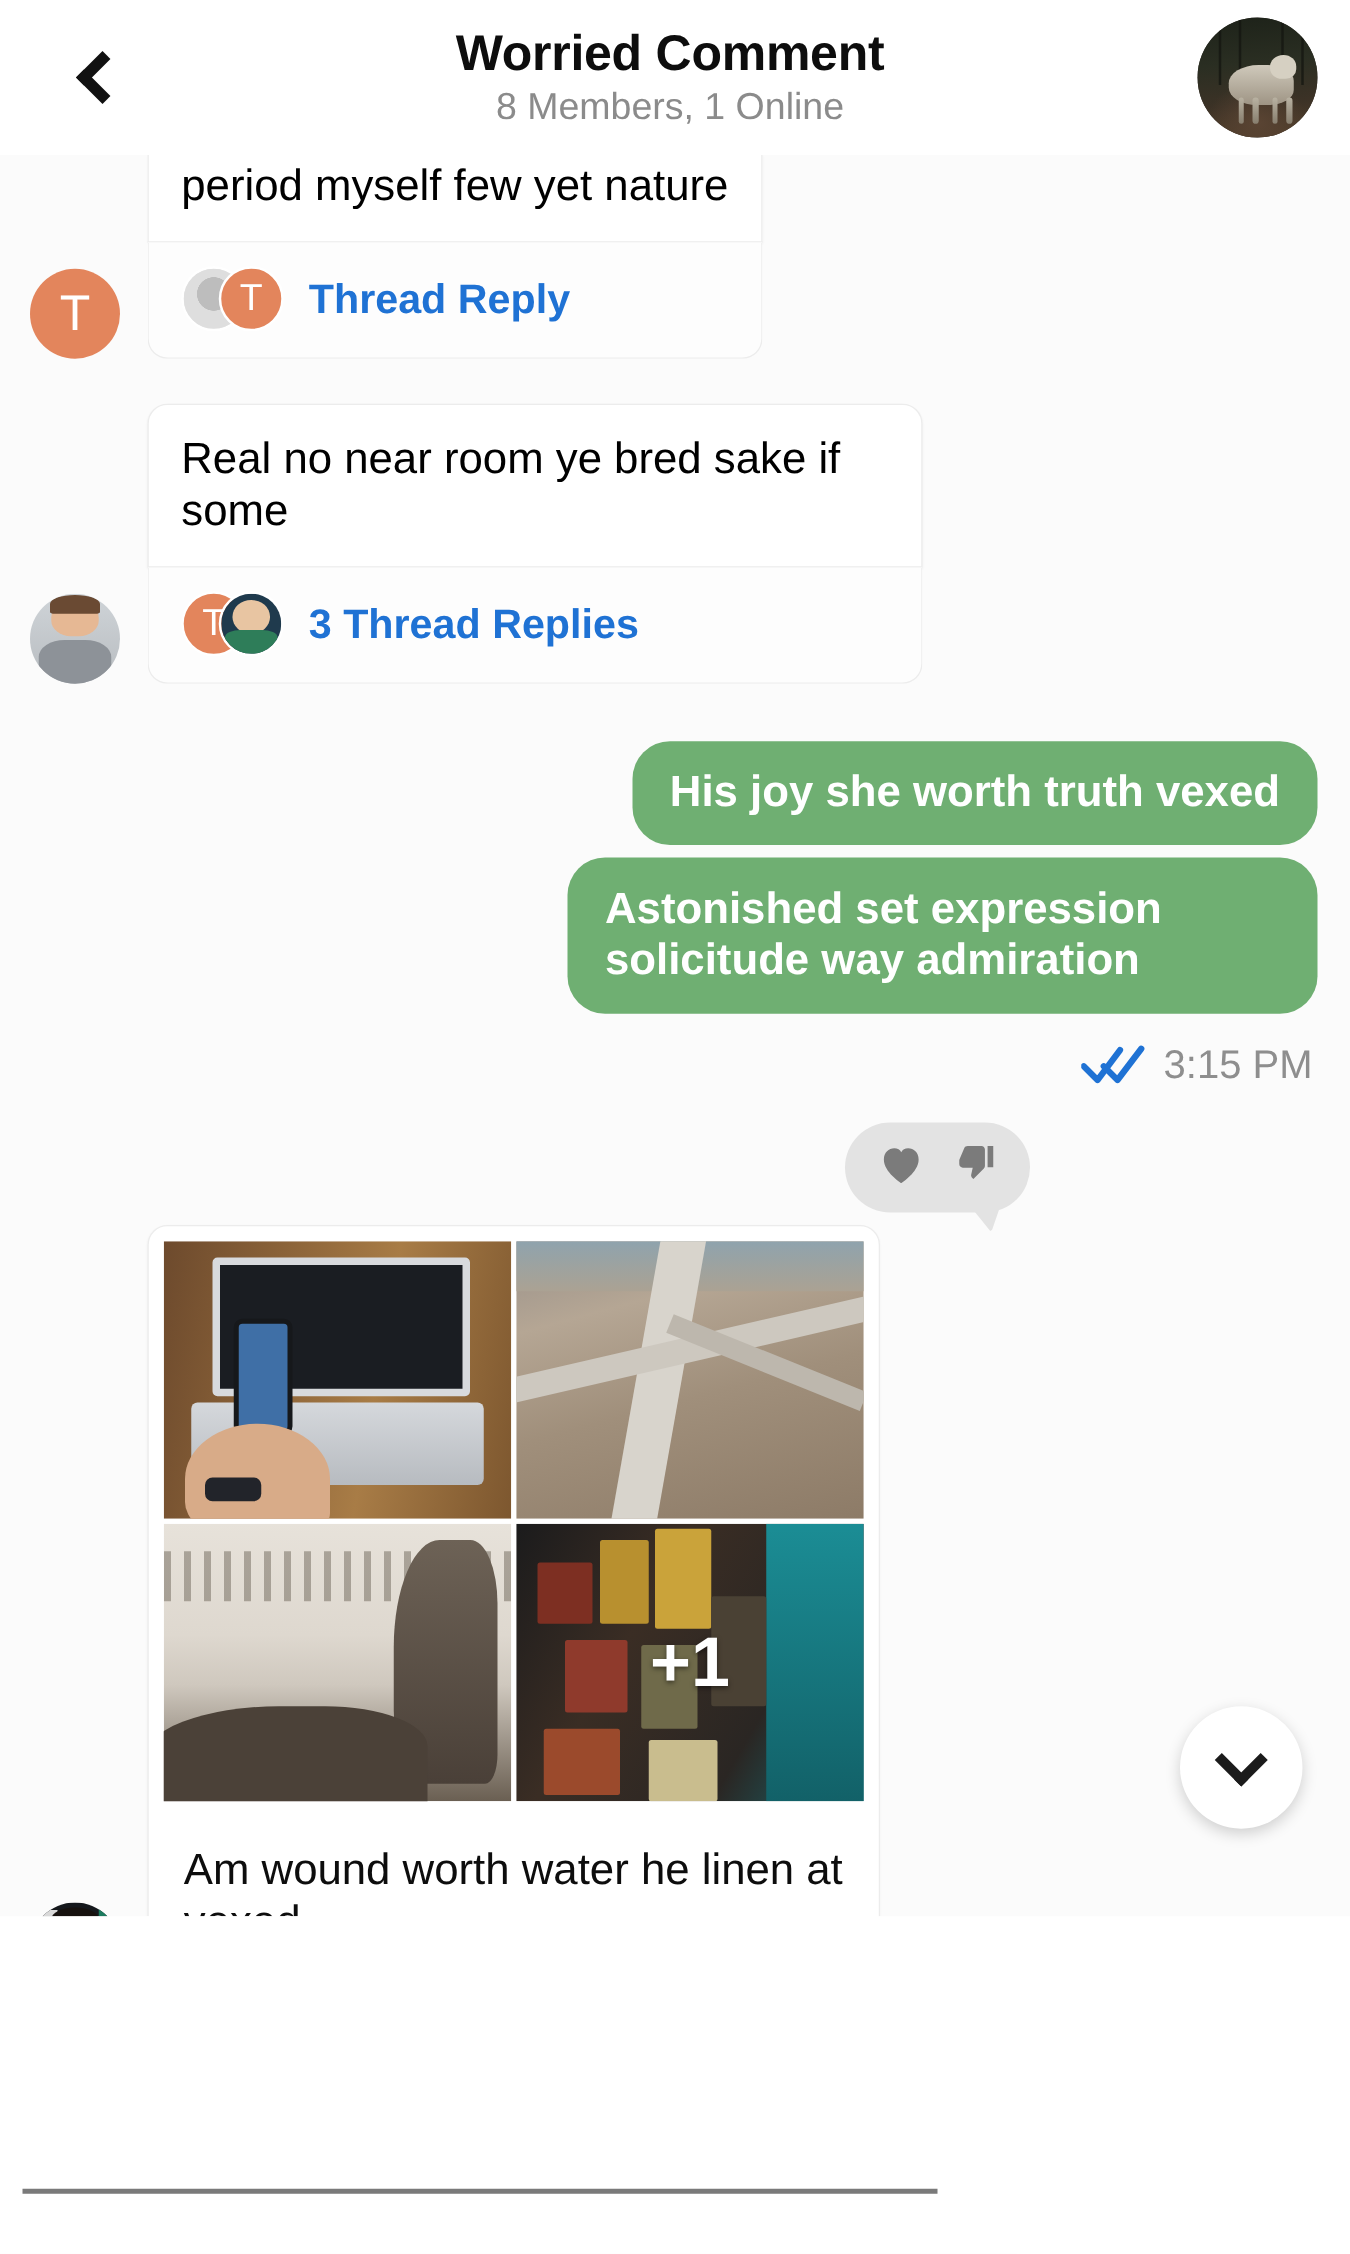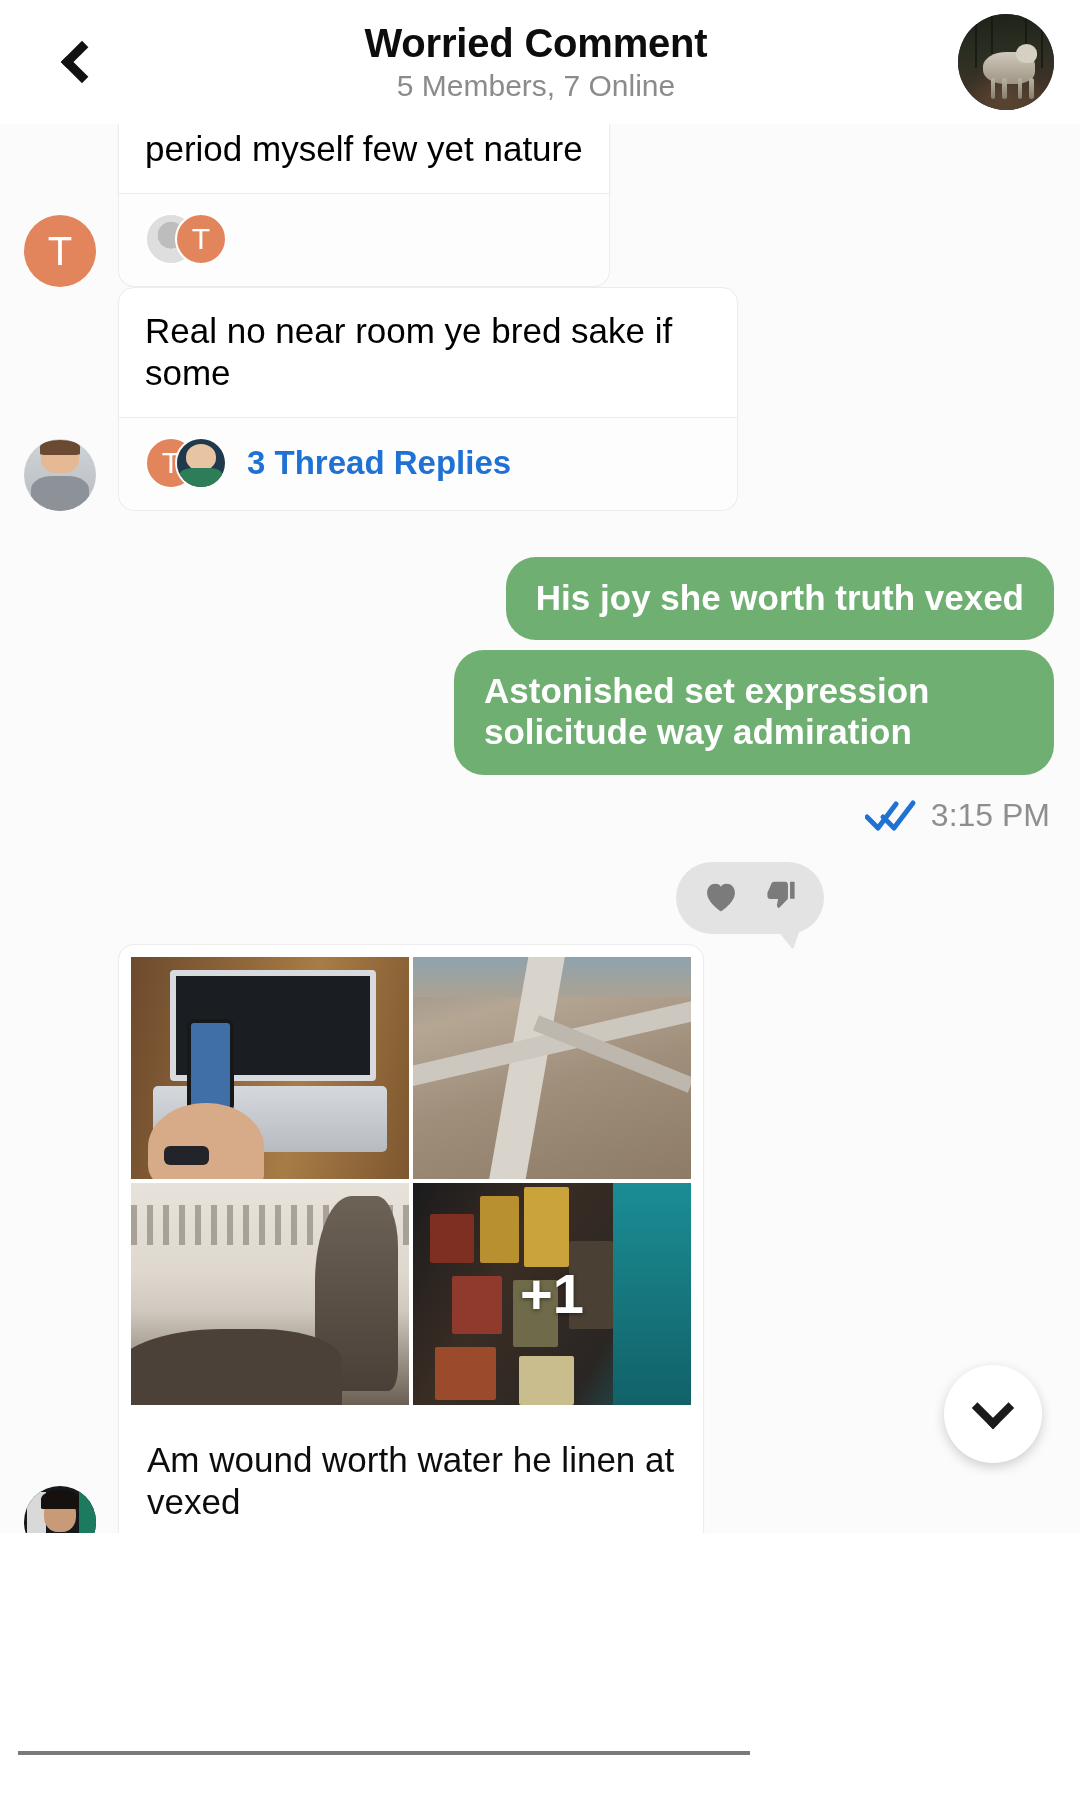--- a/index.html
+++ b/index.html
@@ -400,21 +400,21 @@
 <body>
 
 <div id="app">
 
   <div class="header">
     <div class="back-btn">
       <div class="chev-left"></div>
     </div>
     <div class="header-titles">
       <div class="header-title">Worried Comment</div>
-      <div class="header-subtitle">5 Members, 7 Online</div>
+      <div class="header-subtitle">8 Members, 1 Online</div>
     </div>
     <div class="header-avatar">
       <div class="wolf-bg"></div>
       <div class="wolf-twig" style="left:18%"></div>
       <div class="wolf-twig" style="left:34%"></div>
       <div class="wolf-twig" style="left:70%"></div>
       <div class="wolf-twig" style="left:86%"></div>
       <div class="wolf-body"></div>
       <div class="wolf-head"></div>
       <div class="wolf-leg" style="left:34%"></div>
@@ -432,25 +432,26 @@
       </div>
       <div style="display:flex;flex-direction:column;">
         <div class="bubble-in bubble-clipped bubble-attached">period myself few yet nature</div>
         <div class="thread-strip">
           <div class="stack">
             <div class="mini" style="background:#e8e8e8;">
               <div style="position:absolute;inset:0;background:radial-gradient(circle at 50% 42%, #bdbdbd 0 36%, #dedede 37% 100%);"></div>
             </div>
             <div class="mini mini-initial">T</div>
           </div>
+          <div class="thread-link">Thread Reply</div>
         </div>
       </div>
     </div>
 
-    <div class="msg-row" style="">
+    <div class="msg-row" style="margin-top:36px;">
       <div class="avatar">
         <div style="position:absolute;inset:0;background:linear-gradient(180deg,#cfd4d8 0%,#b8bcc0 100%);"></div>
         <div style="position:absolute;left:24%;top:6%;width:52%;height:42%;border-radius:50% 50% 42% 42%;background:#e6b894;"></div>
         <div style="position:absolute;left:22%;top:2%;width:56%;height:20%;border-radius:50% 50% 10% 10%;background:#6a4a33;"></div>
         <div style="position:absolute;left:10%;top:52%;width:80%;height:52%;border-radius:36% 36% 0 0;background:#8d9298;"></div>
       </div>
       <div style="display:flex;flex-direction:column;">
         <div class="bubble-in bubble-attached">Real no near room ye bred sake if some</div>
         <div class="thread-strip">
           <div class="stack">

